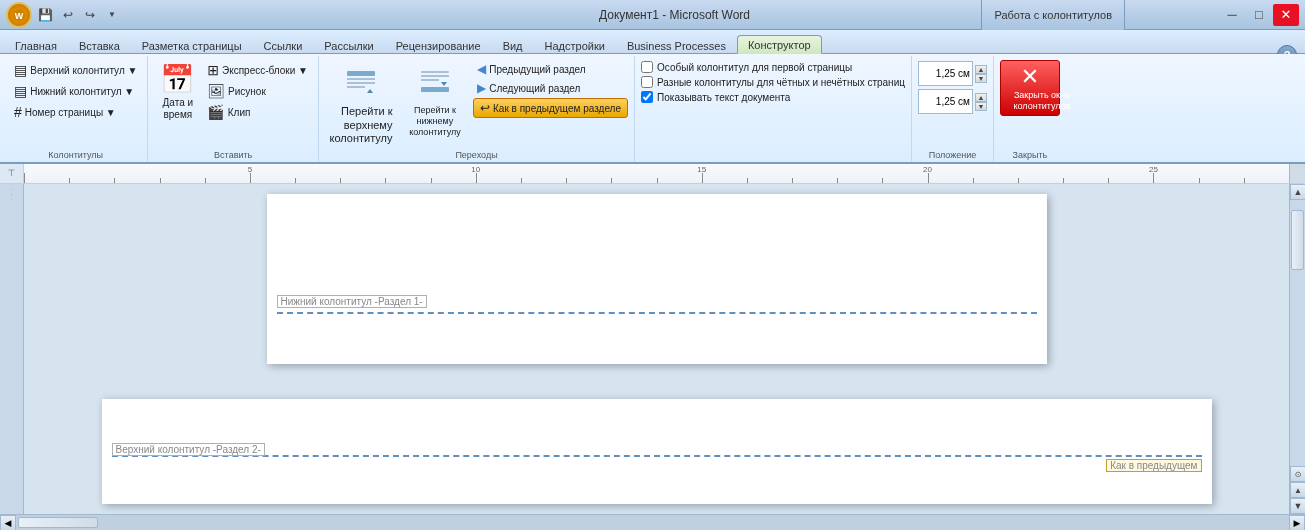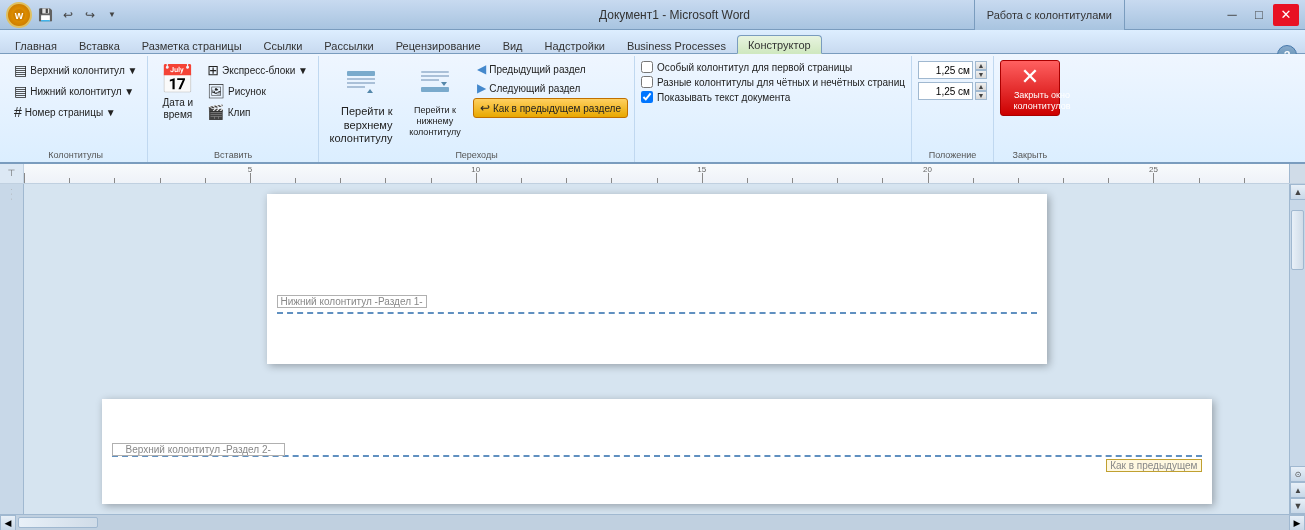--- a/index.html
+++ b/index.html
@@ -167,21 +167,21 @@
     .position-input-row {
       display: flex;
       align-items: center;
       gap: 2px;
       font-size: 10px;
       color: #222;
       padding: 1px 0;
     }
     .position-input {
       width: 55px;
-      height: 18px;
+      height: 25px;
       border: 1px solid #a0b8d0;
       background: white;
       font-size: 10px;
       padding: 0 2px;
       text-align: right;
     }
     .spin-btn {
       display: flex;
       flex-direction: column;
       cursor: pointer;
@@ -337,21 +337,21 @@
       left: 0; right: 0;
       height: 50px;
     }
     .header-label {
       position: absolute;
       left: 10px;
       top: 24px;
       font-size: 10px;
       color: #888;
       background: white;
-      padding: 0 13px;
+      padding: 0 3px;
       border: 1px solid #b0b0b0;
     }
     .header-dashed-line {
       position: absolute;
       left: 10px; right: 10px;
       border-bottom: 2px dashed #6090c0;
       top: 36px;
     }
     .header-right-label {
       position: absolute;
@@ -452,21 +452,21 @@
       </svg>
     </div>
     <div class="title-bar-quick-access">
       <div class="quick-btn">💾</div>
       <div class="quick-btn">↩</div>
       <div class="quick-btn">↪</div>
       <div class="quick-btn" style="font-size:8px;">▼</div>
     </div>
     <div class="title-bar-title">Документ1 - Microsoft Word</div>
     <div style="position:absolute;right:180px;top:0;height:30px;display:flex;align-items:center;background:linear-gradient(to bottom,#c8daf0,#a8c4e0);padding:0 12px;border-left:1px solid #7a9cbe;border-right:1px solid #7a9cbe;">
-      <span style="font-size:11px;color:#333;">Работа с колонтитулами</span>
+      <span style="font-size:11px;color:#333;">Работа с колонтитулов</span>
     </div>
     <div class="title-bar-controls">
       <div class="title-ctrl-btn">─</div>
       <div class="title-ctrl-btn">□</div>
       <div class="title-ctrl-btn close">✕</div>
     </div>
   </div>
 
   <div class="tab-bar-wrapper">
     <div class="tab-bar">

